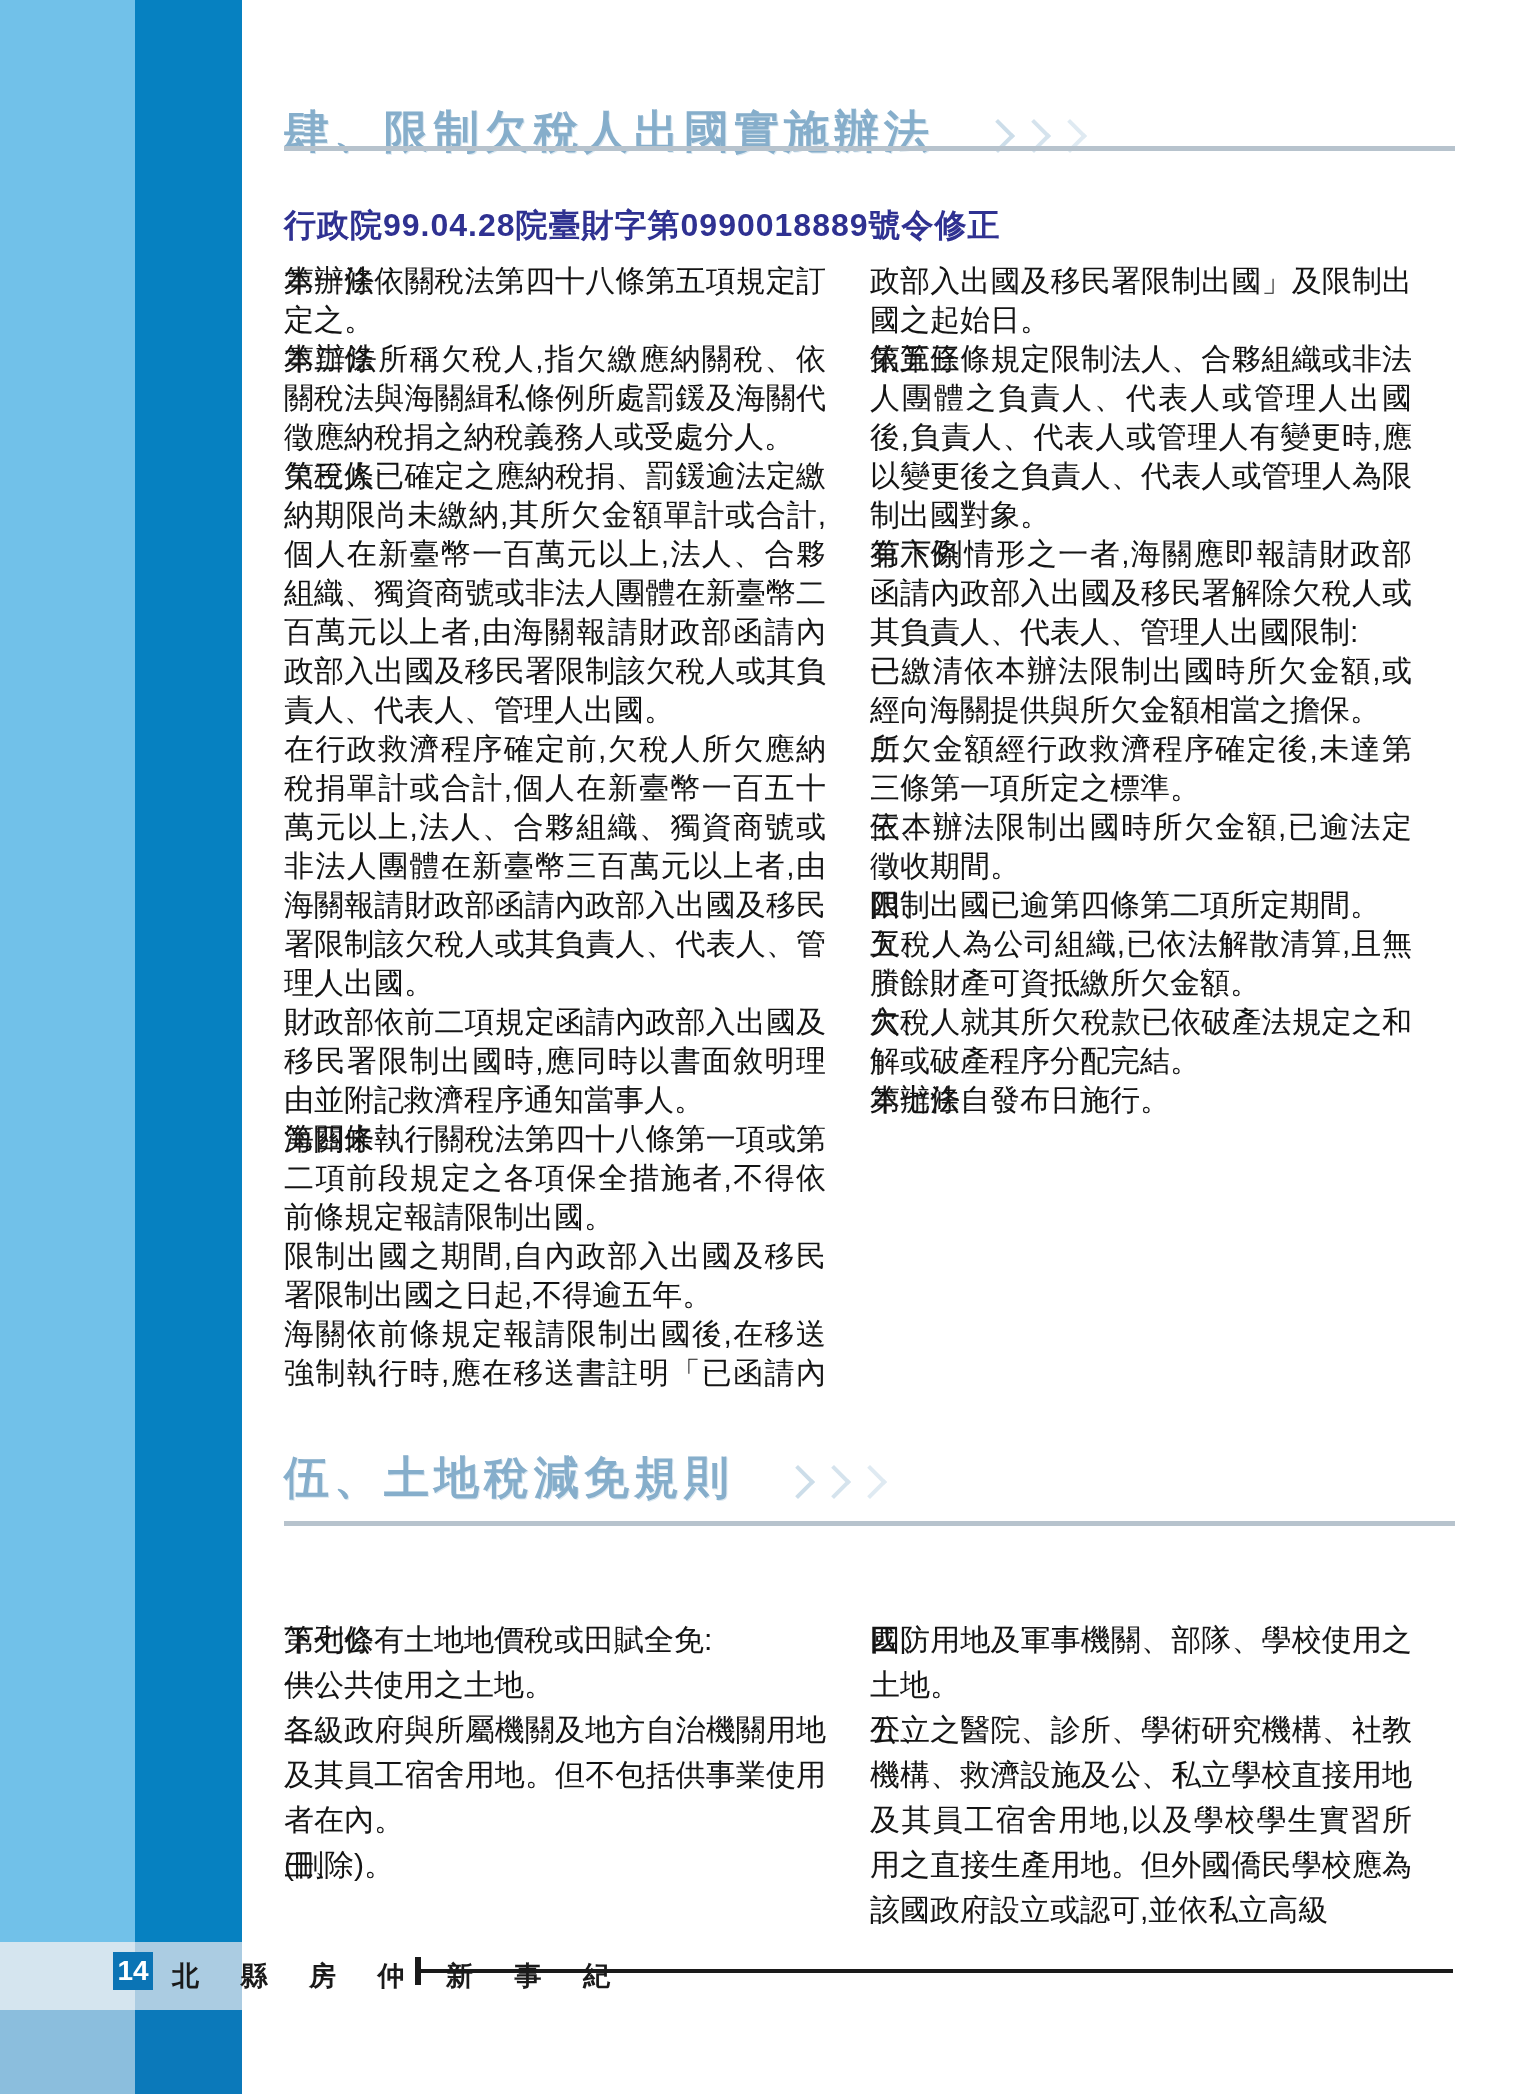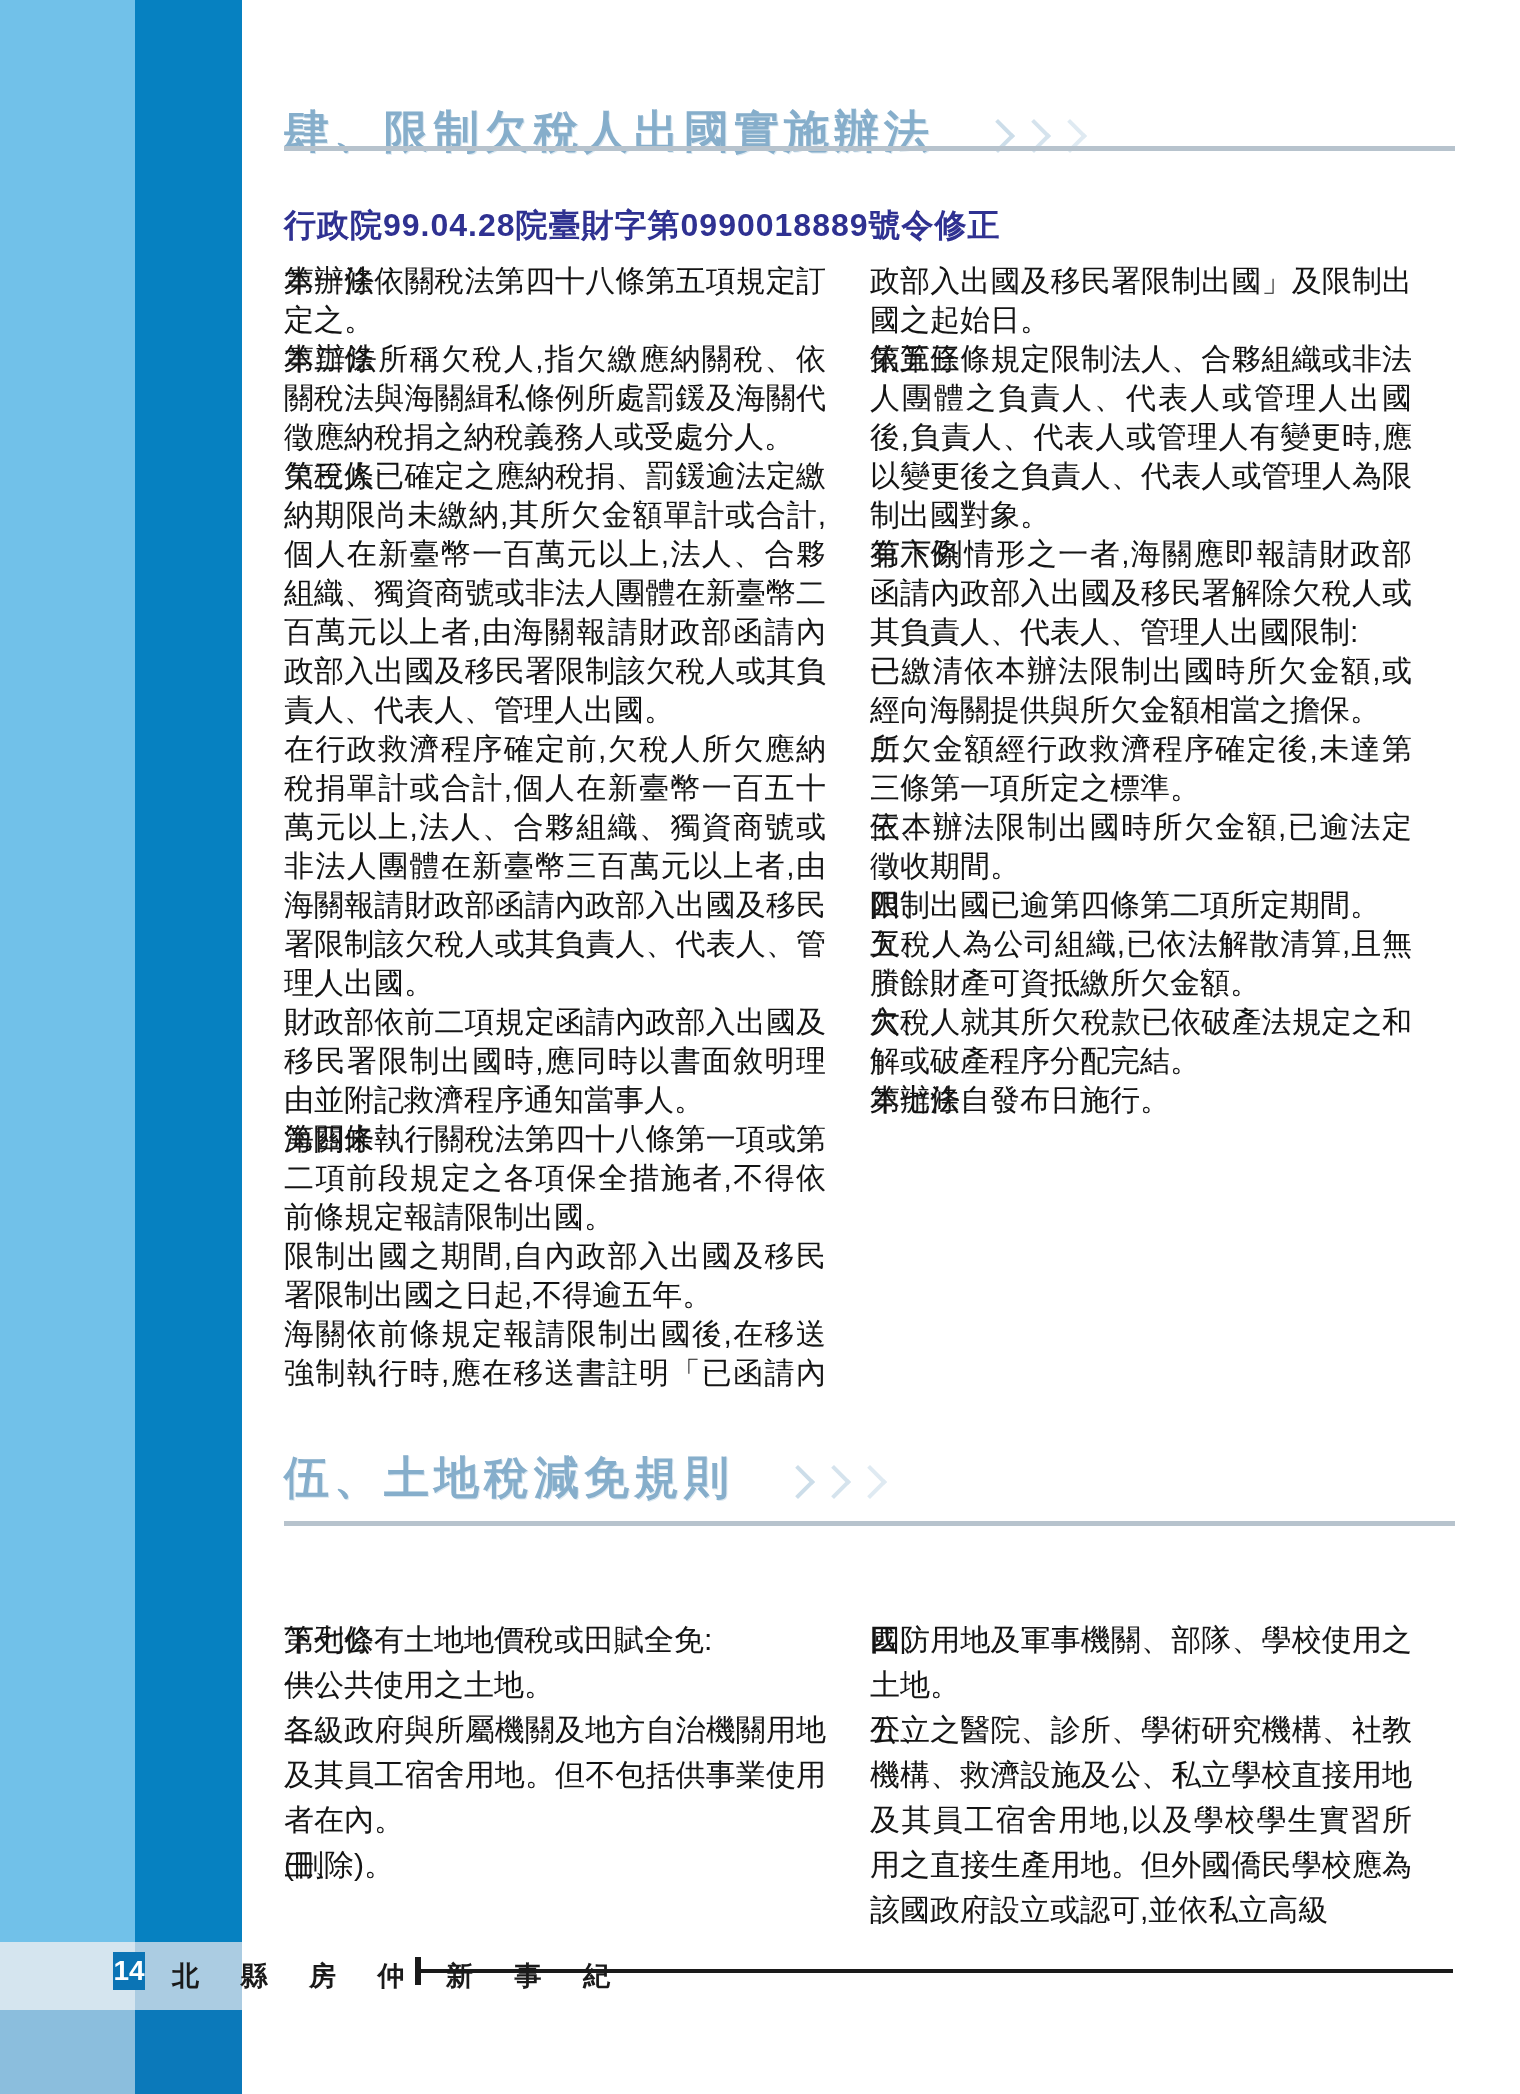--- a/index.html
+++ b/index.html
@@ -43,21 +43,21 @@
         word-break:break-all;overflow:hidden;}
   .cols.a{top:261px;height:1170px;line-height:39px;}
   .cols.b{top:1617px;height:316px;line-height:45px;}
   .cols p{margin:0;padding:0;}
   .art{position:relative;padding-left:103px;}
   .art .marker{position:absolute;left:0;top:0;}
   .item{position:relative;margin-left:10px;padding-left:72px;}
   .item .marker{position:absolute;left:0;top:0;}
 
   
-  .pagenum{position:absolute;left:113px;top:1952px;width:32px;height:38px;background:#0b74b5;
+  .pagenum{position:absolute;left:113px;top:1952px;width:40px;height:38px;background:#0b74b5;
            color:#ffffff;font-size:28px;font-weight:bold;display:flex;align-items:center;
            justify-content:center;}
   .footer-title{position:absolute;left:172px;top:1958px;font-size:27px;font-weight:700;
                 color:#1a1a1a;letter-spacing:17px;white-space:nowrap;}
   .footer-line{position:absolute;left:415px;top:1969px;width:1038px;height:4px;background:#1a1a1a;}
   .footer-line::before{content:"";position:absolute;left:0;top:-12px;width:6px;height:28px;
                        background:#1a1a1a;}
 </style>
 </head>
 <body>

